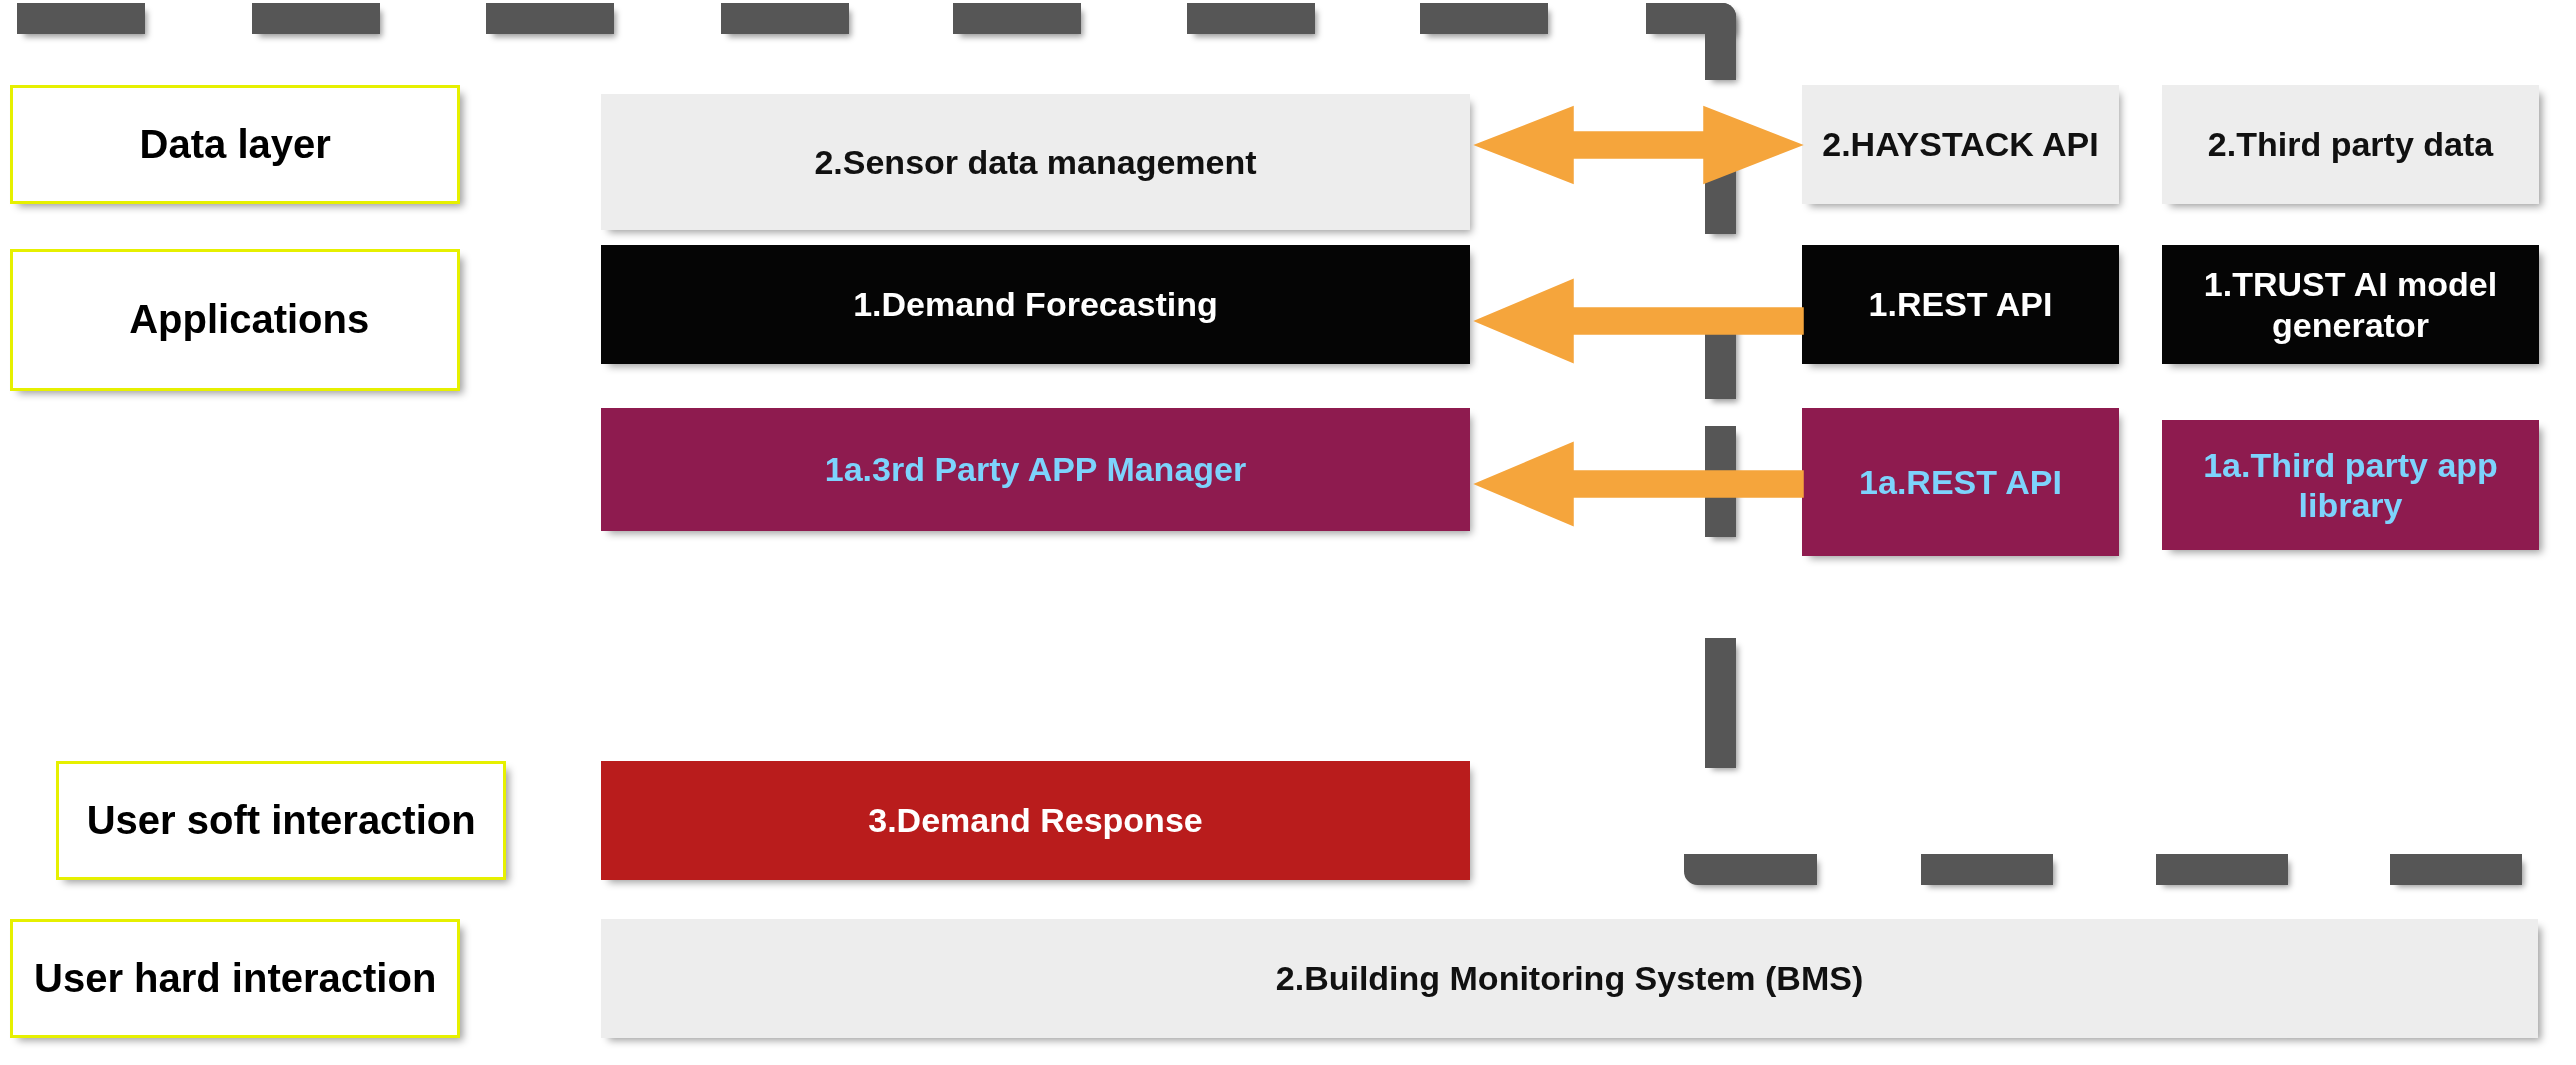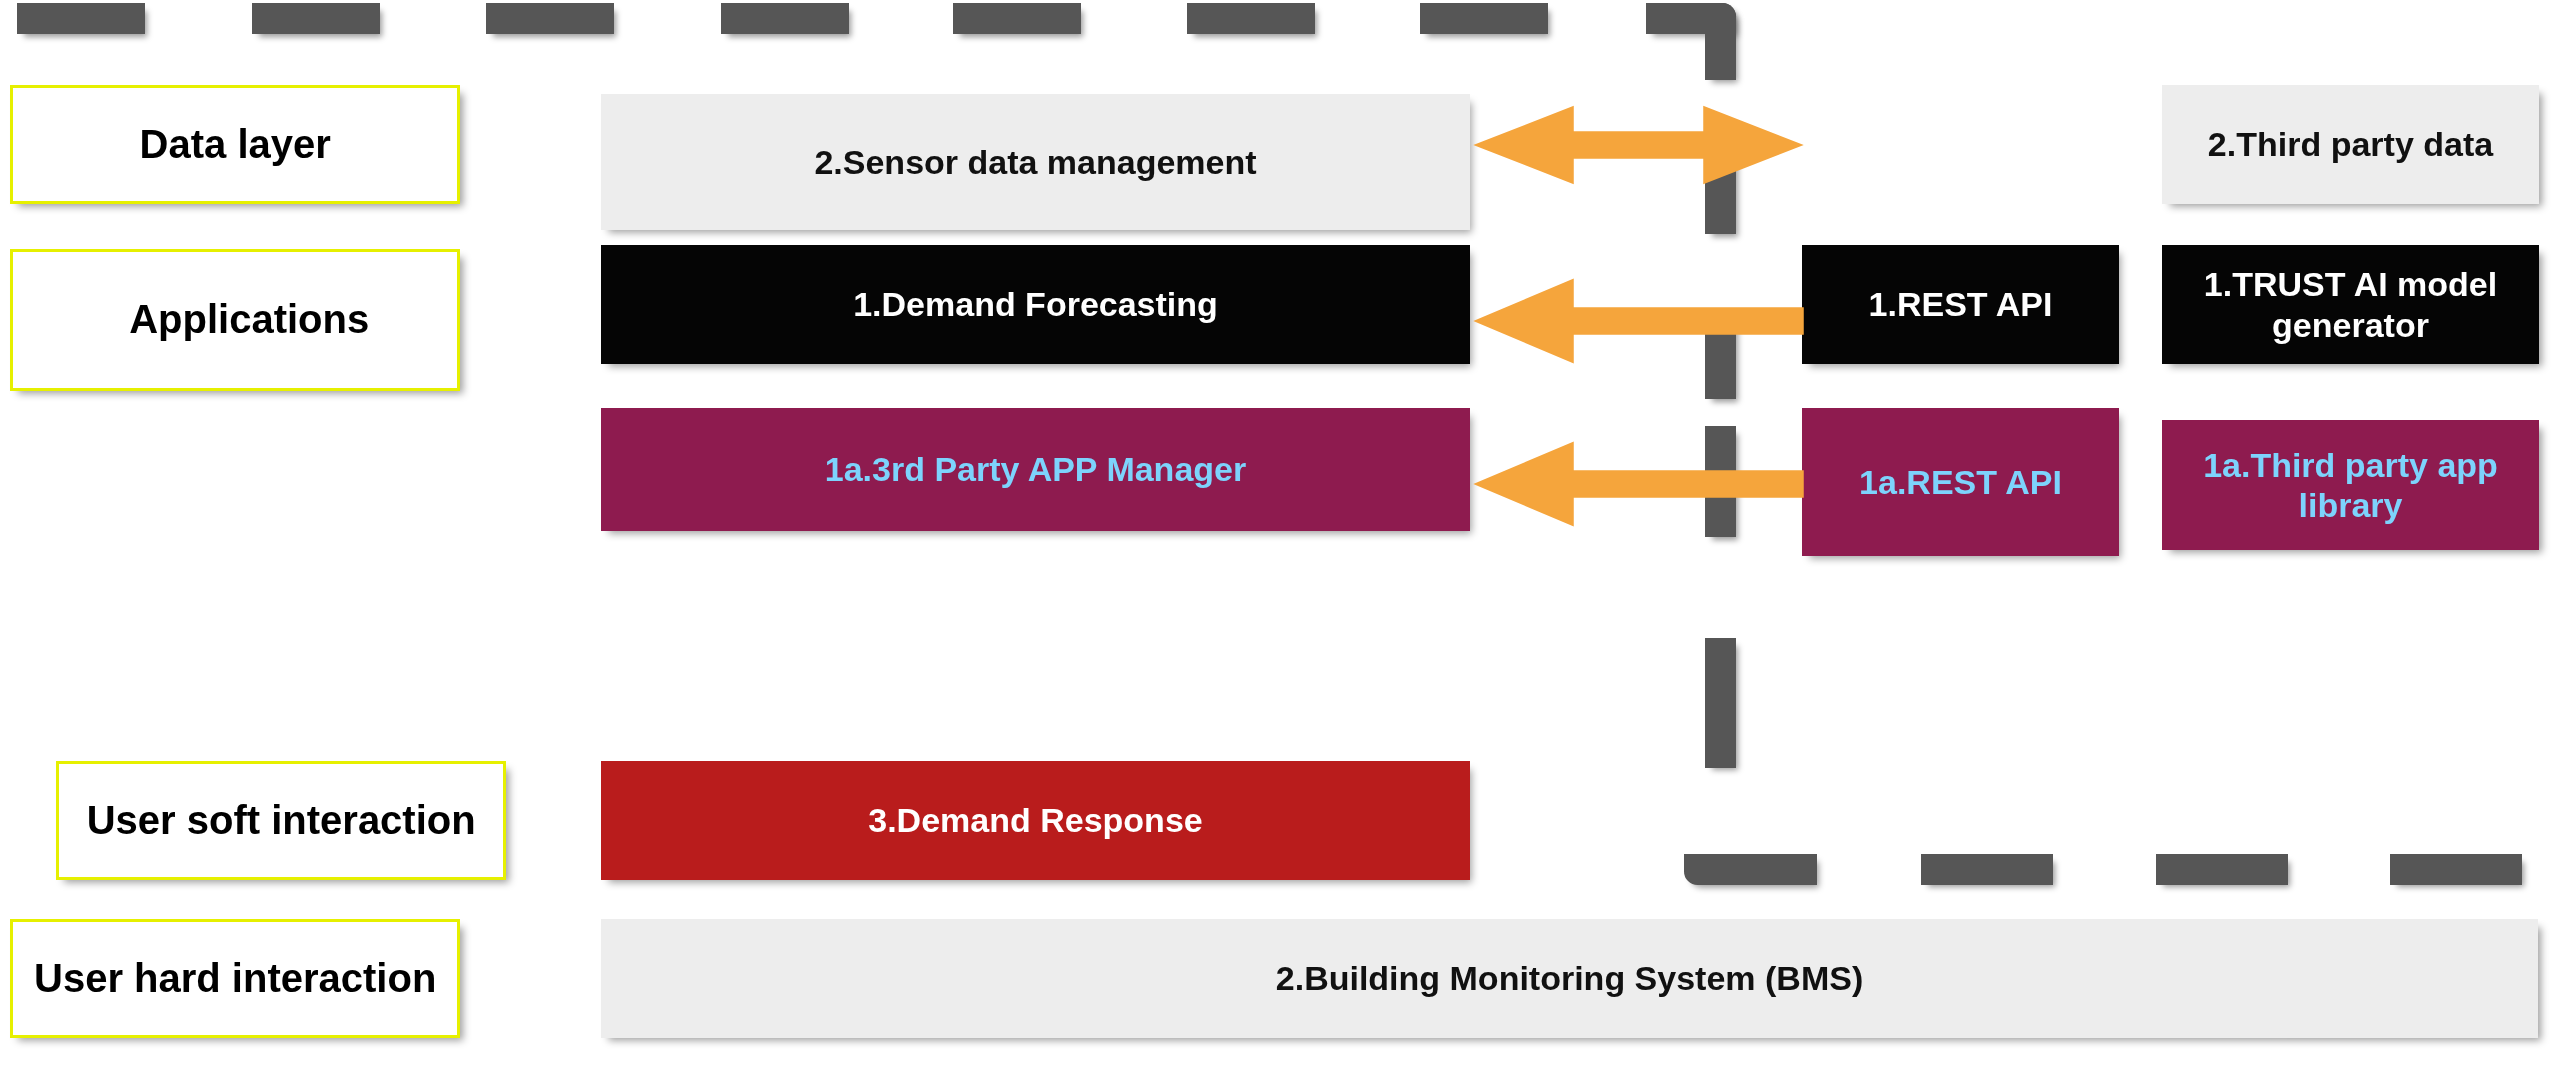--- a/index.html
+++ b/index.html
@@ -88,20 +88,23 @@
   </div>
 
   <div class="box b-label" style="left:10.2px;top:919px;width:450px;height:119px;">
     <span>User hard interaction</span>
   </div>
 
   <div class="box b-grey" style="left:601px;top:94px;width:869px;height:136px;">
     <span>2.Sensor data management</span>
   </div>
 
+  <div class="box b-grey" style="left:1802px;top:85px;width:317px;height:119px;">
+    <span>2.HAYSTACK API</span>
+  </div>
 
   <div class="box b-grey" style="left:2162px;top:85px;width:377px;height:119px;">
     <span>2.Third party data</span>
   </div>
 
   <div class="box b-black" style="left:601px;top:245px;width:869px;height:119px;">
     <span>1.Demand Forecasting</span>
   </div>
 
   <div class="box b-black" style="left:1802px;top:245px;width:317px;height:119px;">

